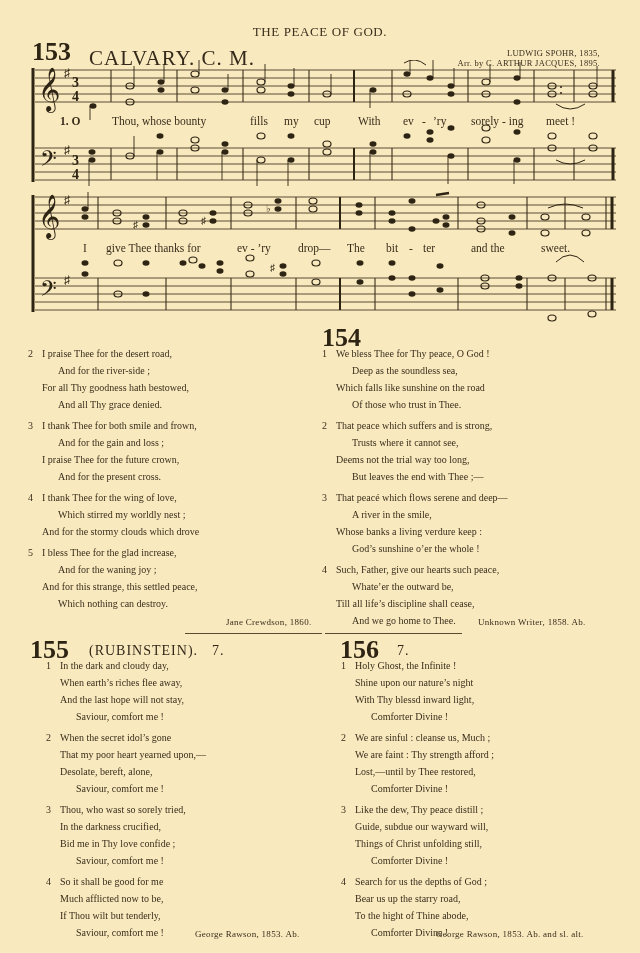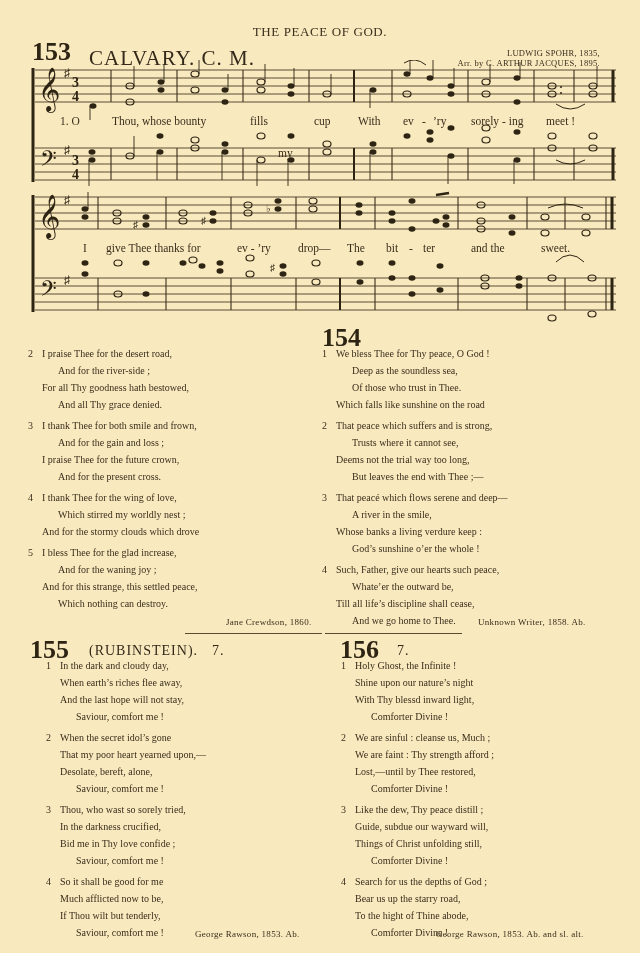--- a/index.html
+++ b/index.html
@@ -324,24 +324,24 @@
       <ellipse class="hnote" cx="552" cy="218" rx="4" ry="3"></ellipse>
         <ellipse class="hnote" cx="552" cy="258" rx="4" ry="3"></ellipse>
       <path d="M 556 202 Q 570 188 584 202" fill="none" stroke="#2e2414" stroke-width="1"></path>
       <ellipse class="hnote" cx="592" cy="218" rx="4" ry="3"></ellipse>
         <ellipse class="hnote" cx="592" cy="254" rx="4" ry="3"></ellipse>
     </g>
   </g>
 </svg>
 
 <div class="abs lyric" style="left:60px; top:115px;">
-  <span style="position:absolute; left:0;">1. O</span>
+  <span style="position:absolute; left:0;font-weight:bold;">1. O</span>
   <span style="position:absolute; left:52px;">Thou, whose bounty</span>
   <span style="position:absolute; left:190px;">fills</span>
-  <span style="position:absolute; left:218px;margin-top:32px;">my</span>
+  <span style="position:absolute; left:224px;">my</span>
   <span style="position:absolute; left:254px;">cup</span>
   <span style="position:absolute; left:298px;">With</span>
   <span style="position:absolute; left:343px;">ev</span>
   <span style="position:absolute; left:362px;">-</span>
   <span style="position:absolute; left:373px;">’ry</span>
   <span style="position:absolute; left:411px;">sorely - ing</span>
   <span style="position:absolute; left:486px;">meet !</span>
 </div>
 
 <div class="abs lyric" style="left:83px; top:242px;">
@@ -382,22 +382,22 @@
     <span class="line ind2">Which nothing can destroy.</span>
   </div>
 </div>
 <div class="abs attrib" style="left:226px; top:617px;">Jane Crewdson, 1860.</div>
 
 <div class="abs hymn-num" style="left:322px; top:325px;">154</div>
 <div class="abs verse-block" style="left:322px; top:345px;">
   <div class="verse">
     <span class="line"><span class="vnum">1</span><span>We bless Thee for Thy peace, O God !</span></span>
     <span class="line ind2">Deep as the soundless sea,</span>
+    <span class="line ind1">Which falls like sunshine on the road</span>
     <span class="line ind2">Of those who trust in Thee.</span>
-    <span class="line ind1">Which falls like sunshine on the road</span>
   </div>
   <div class="verse">
     <span class="line"><span class="vnum">2</span><span>That peace which suffers and is strong,</span></span>
     <span class="line ind2">Trusts where it cannot see,</span>
     <span class="line ind1">Deems not the trial way too long,</span>
     <span class="line ind2">But leaves the end with Thee ;—</span>
   </div>
   <div class="verse">
     <span class="line"><span class="vnum">3</span><span>That peacé which flows serene and deep—</span></span>
     <span class="line ind2">A river in the smile,</span>

